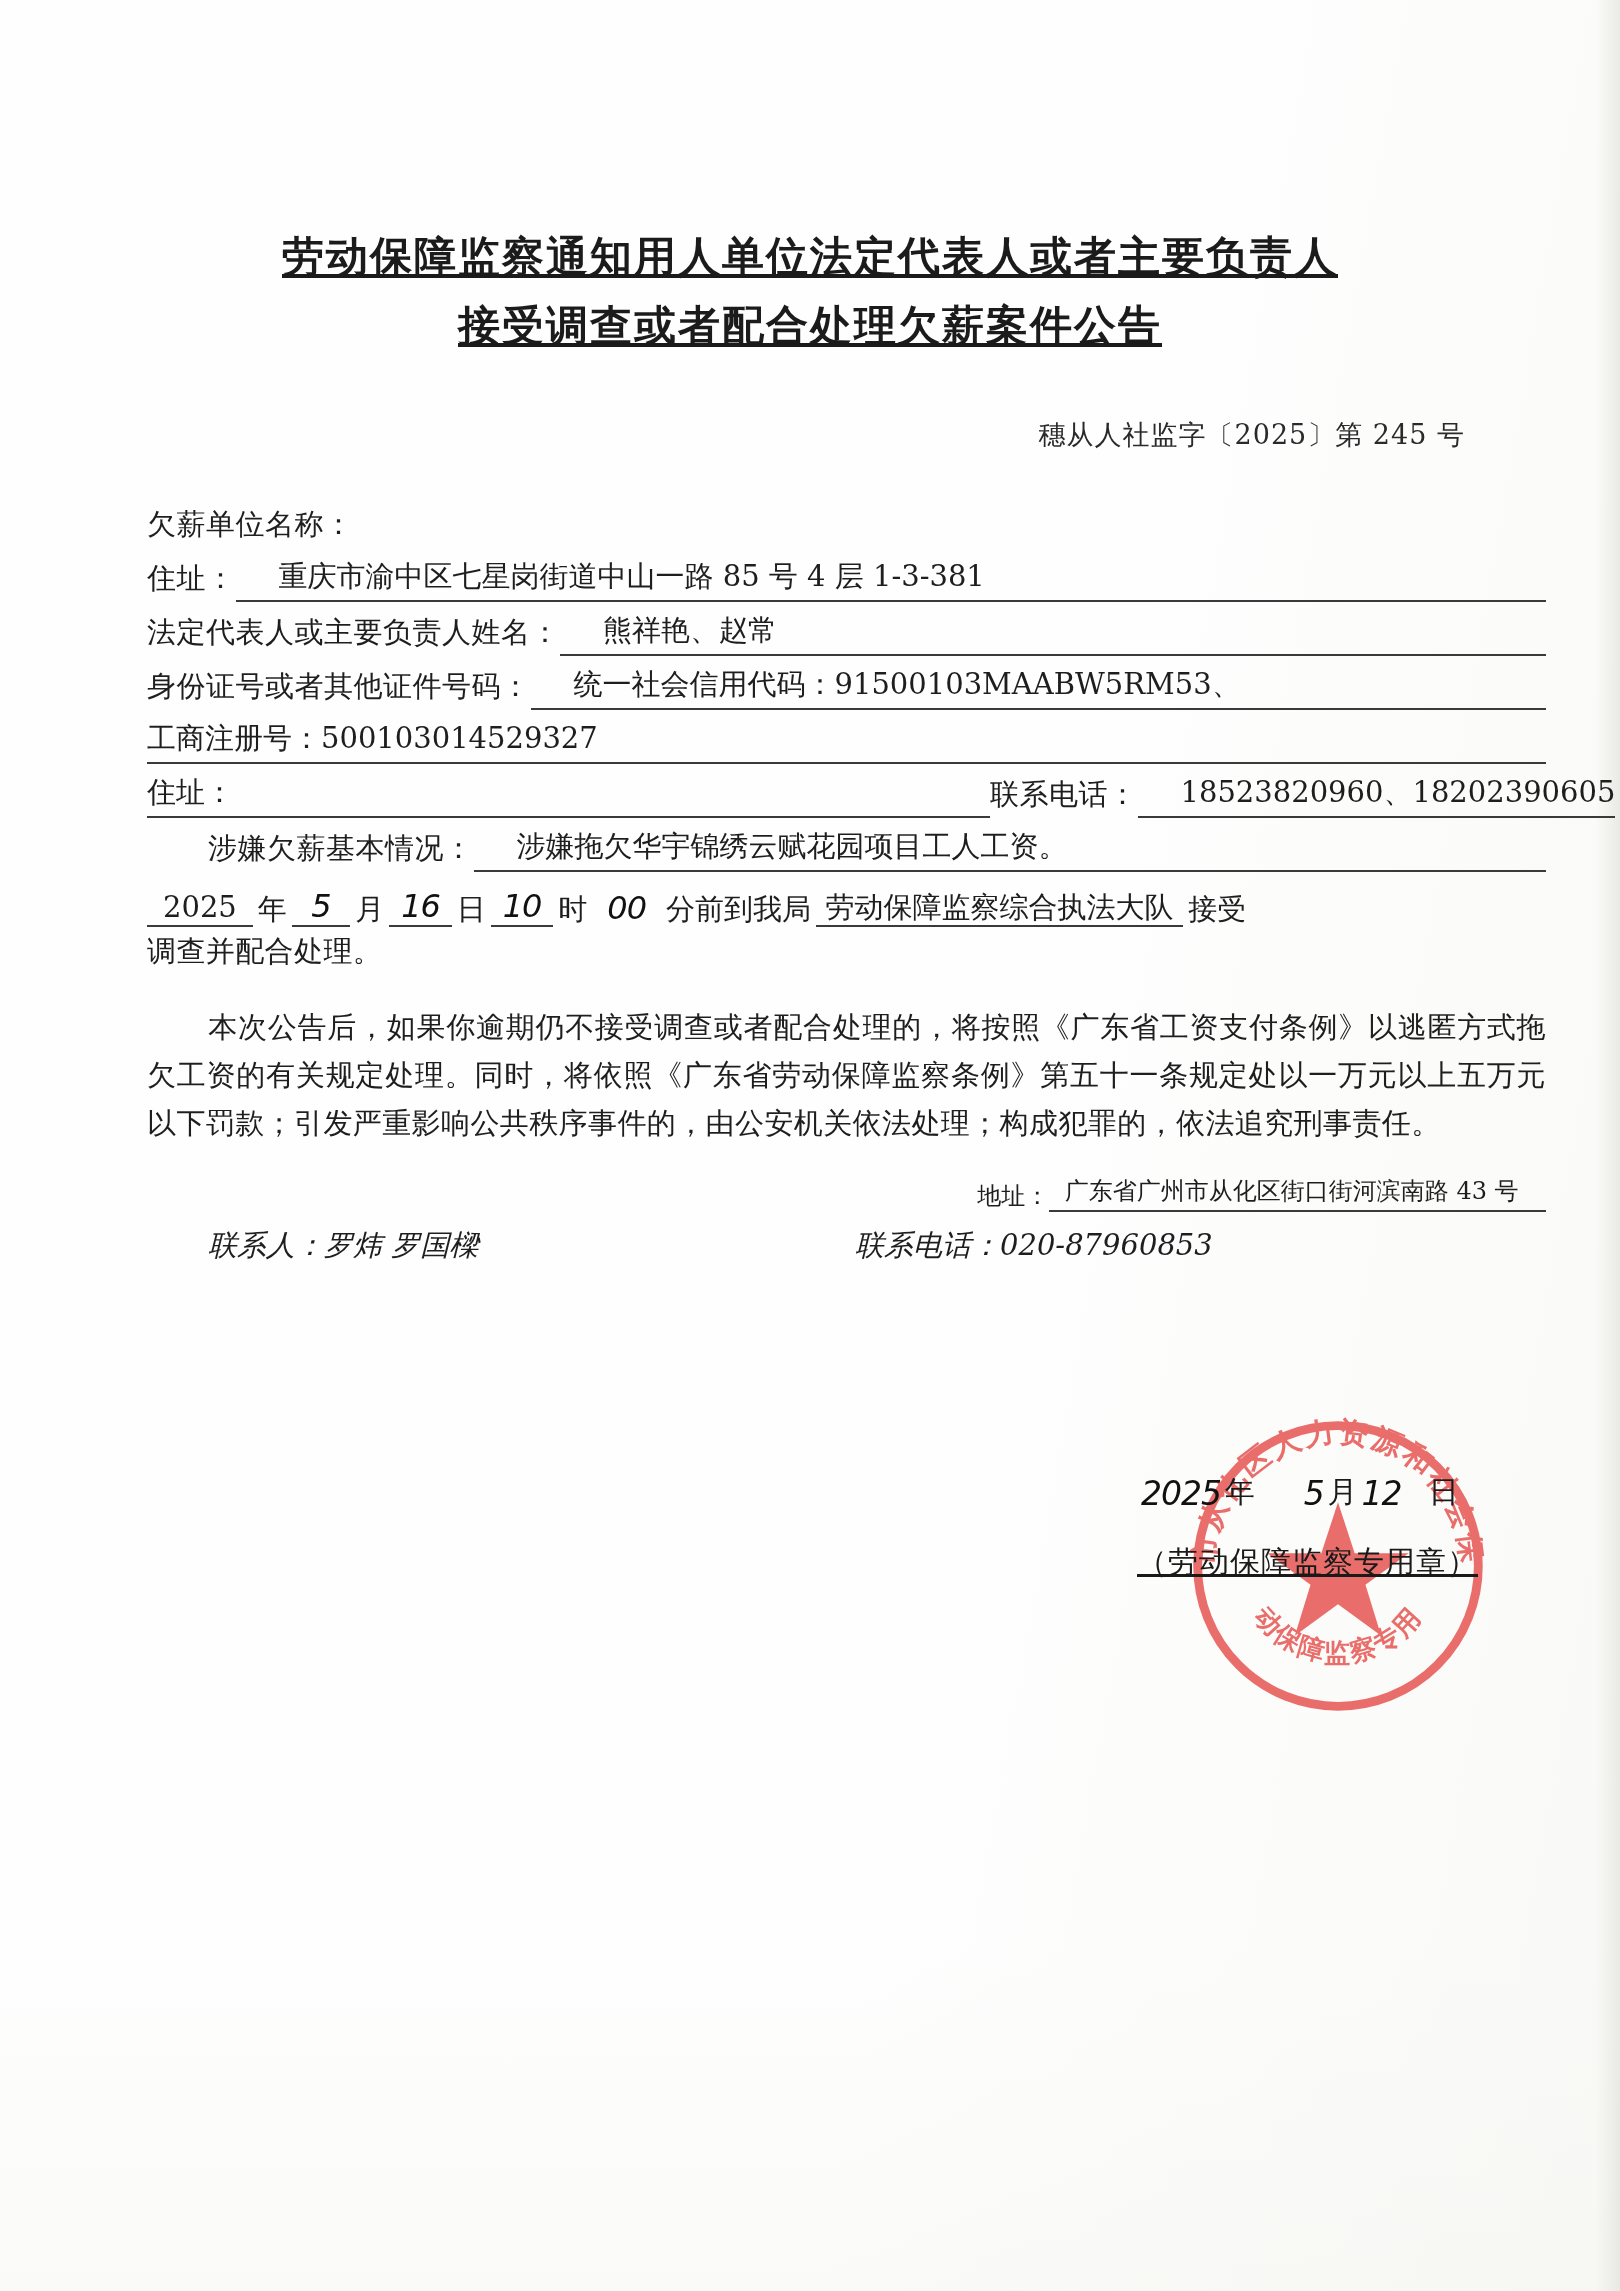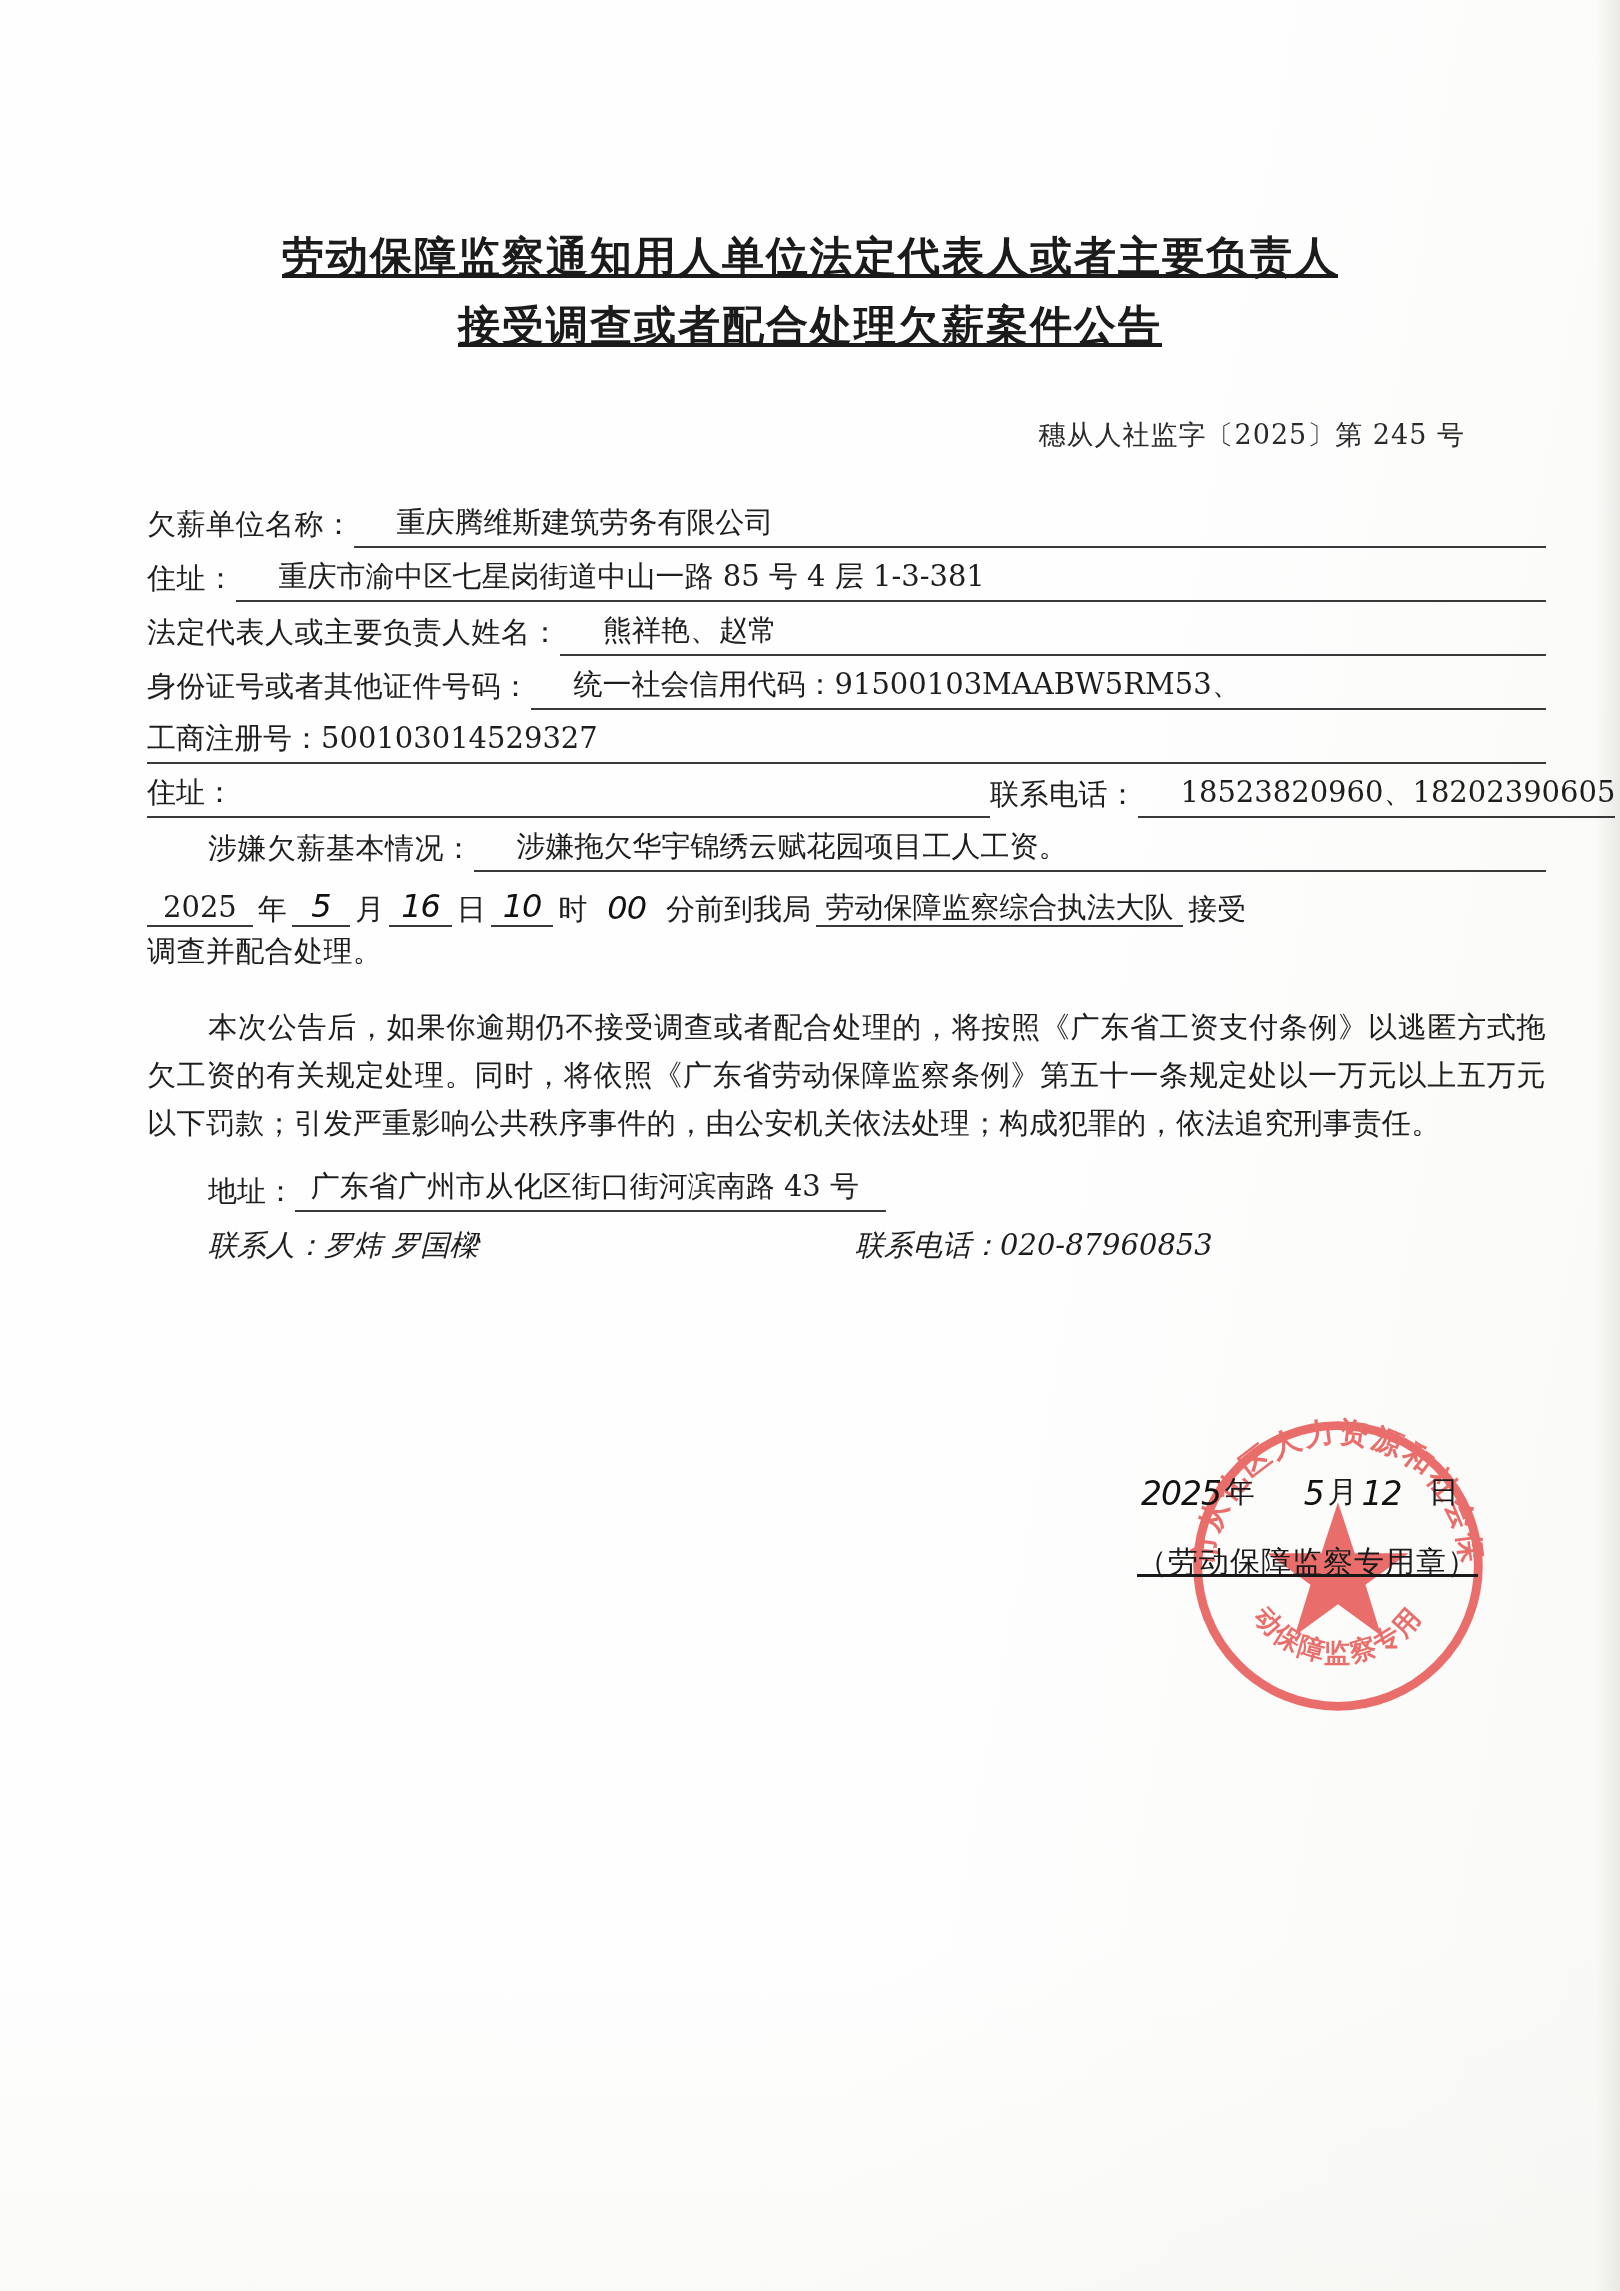--- a/index.html
+++ b/index.html
@@ -160,22 +160,23 @@
     letter-spacing: 0.4px;
   }
 
   
   .tail-row {
     display: flex;
     align-items: flex-end;
     height: 55px;
     white-space: nowrap;
     padding-left: 61px;
-    font-size: 29px;
+    font-size: 24px;
     margin-top: 9.8px;
+    justify-content: flex-end;
   }
   .tail-u {
     border-bottom: 2px solid #3a3a3a;
     padding: 0 27.4px 2.9px 15.7px;
   }
   .contact-row {
     display: flex;
     align-items: flex-end;
     white-space: nowrap;
     font-size: 29px;
@@ -237,21 +238,20 @@
       <div class="title-line">劳动保障监察通知用人单位法定代表人或者主要负责人</div>
       <div class="title-line second">接受调查或者配合处理欠薪案件公告</div>
     </div>
 
     <div class="docnum">穗从人社监字〔2025〕第 245 号</div>
 
     <div class="body-wrap">
 
       <div class="field-row">
         <span class="f-label">欠薪单位名称：</span>
-        <span class="f-fill center-pad">重庆腾维斯建筑劳务有限公司</span>
       </div>
 
       <div class="field-row">
         <span class="f-label">住址：</span>
         <span class="f-fill center-pad">重庆市渝中区七星岗街道中山一路 85 号 4 层 1-3-381</span>
       </div>
 
       <div class="field-row">
         <span class="f-label">法定代表人或主要负责人姓名：</span>
         <span class="f-fill center-pad">熊祥艳、赵常</span>

